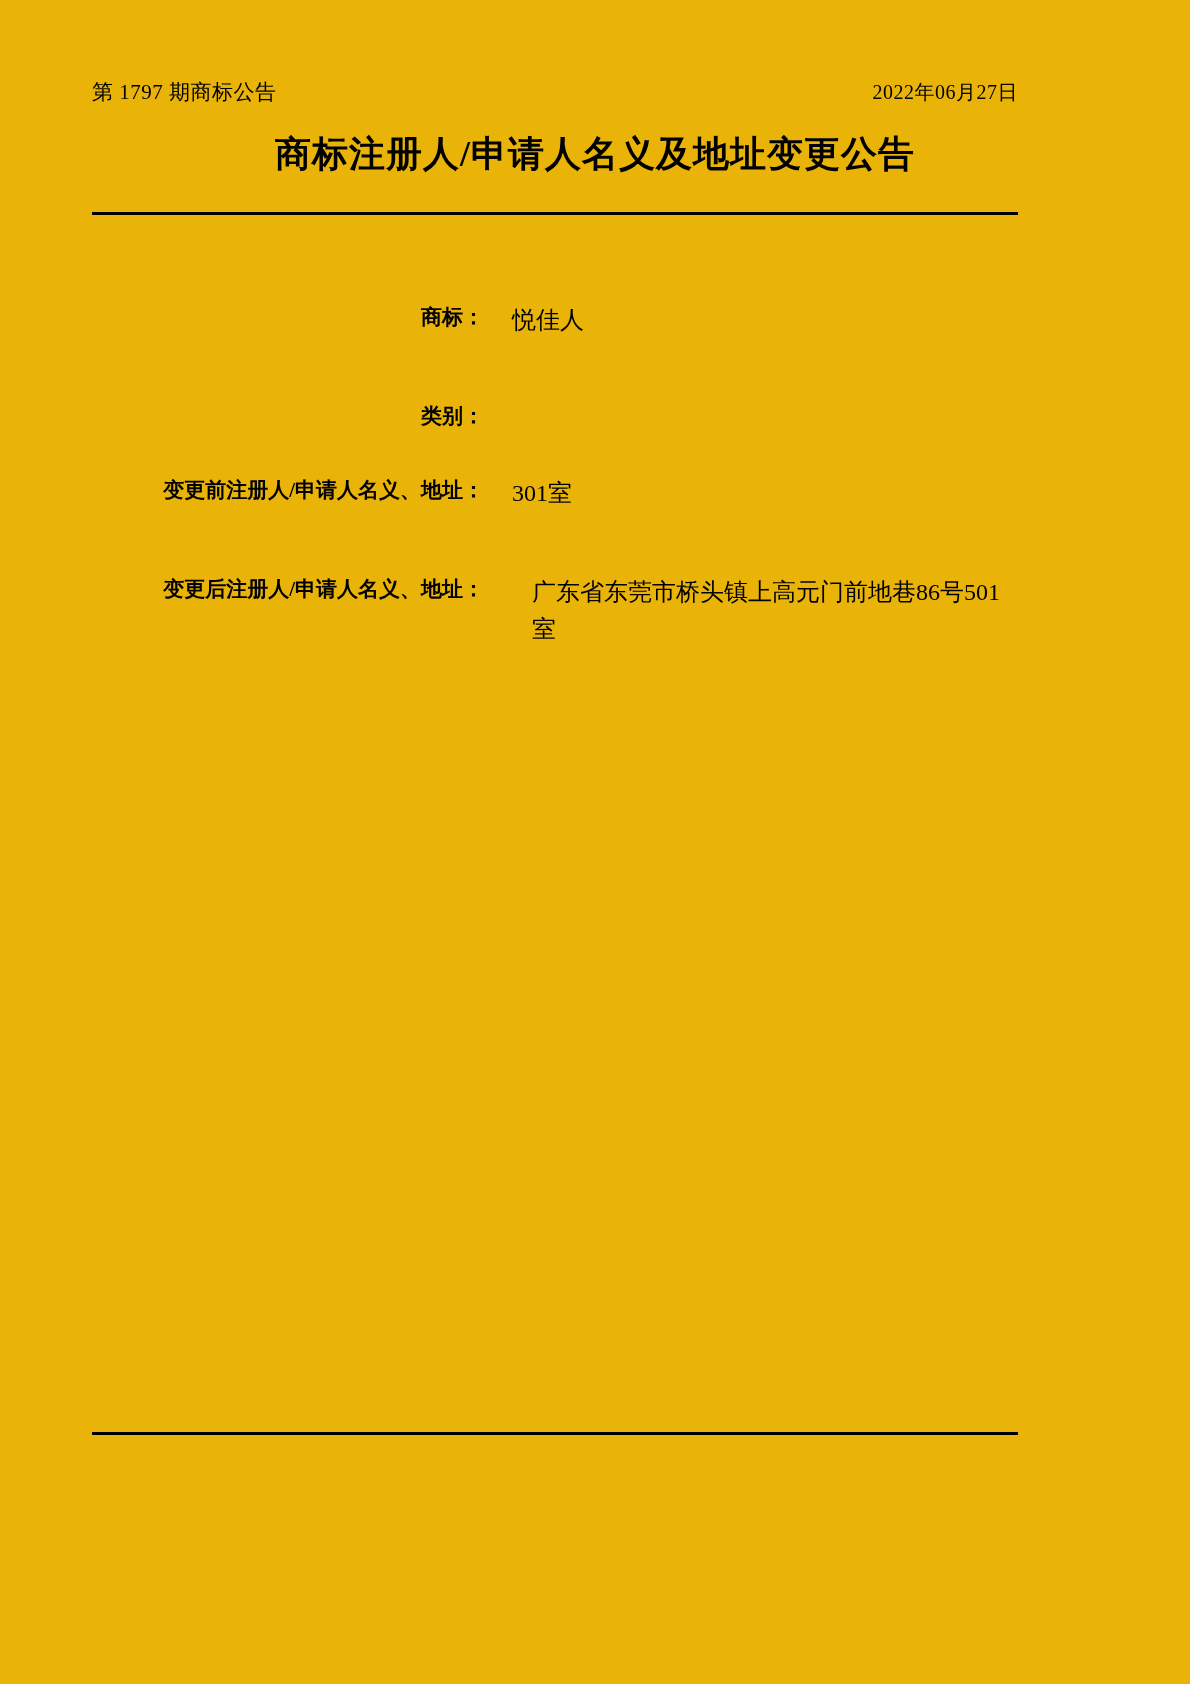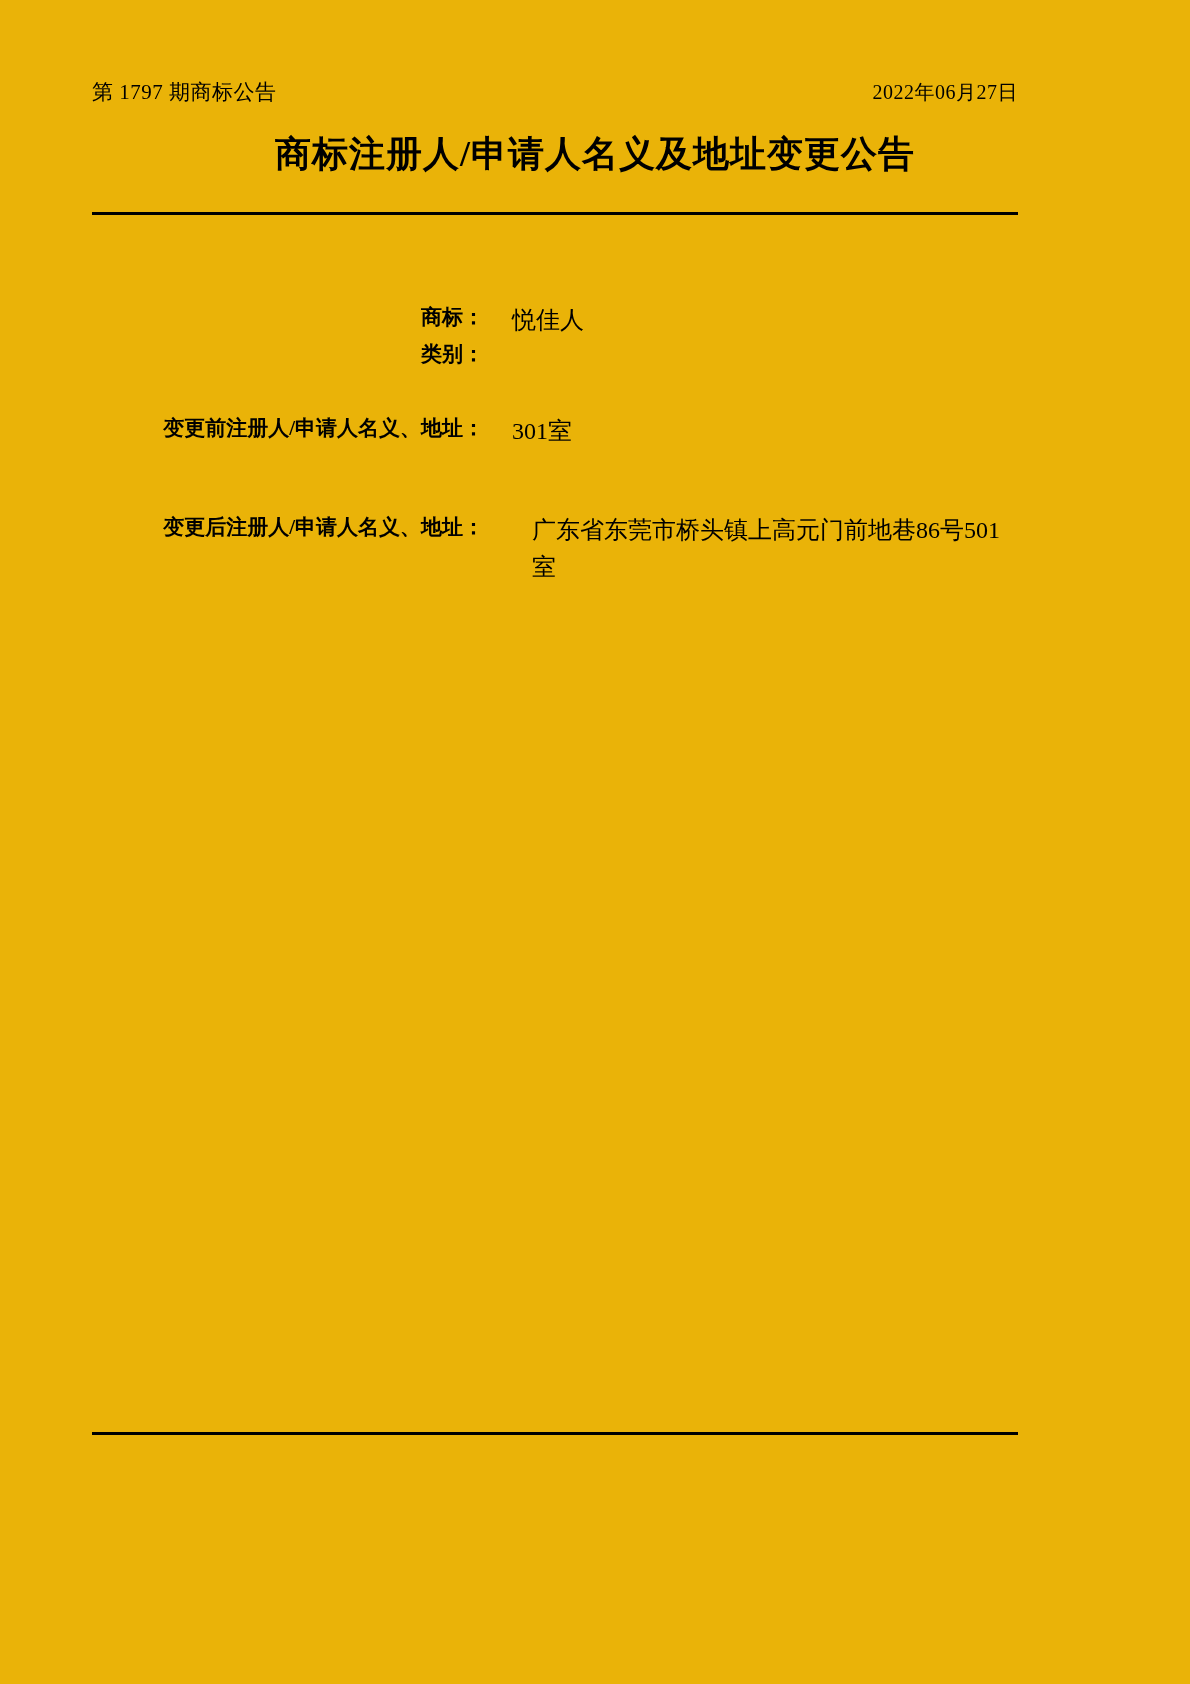--- a/index.html
+++ b/index.html
@@ -98,21 +98,21 @@
     font-size: 21px;
     line-height: 1.55;
   }
   .field-value .line {
     display: block;
   }
 
   
   .row-regno  { margin-top: 12px; }
   .row-mark   { margin-top: 62px; }
-  .row-class  { }
+  .row-class  { margin-top: 62px; }
   .row-before { margin-top: 42px; }
   .row-after  { margin-top: 62px; gap: 20px; }
 
   .value-num {
     font-family: "Liberation Serif", "DejaVu Serif", serif;
     font-size: 20px;
   }
   .value-cn {
     font-size: 24px;
   }

